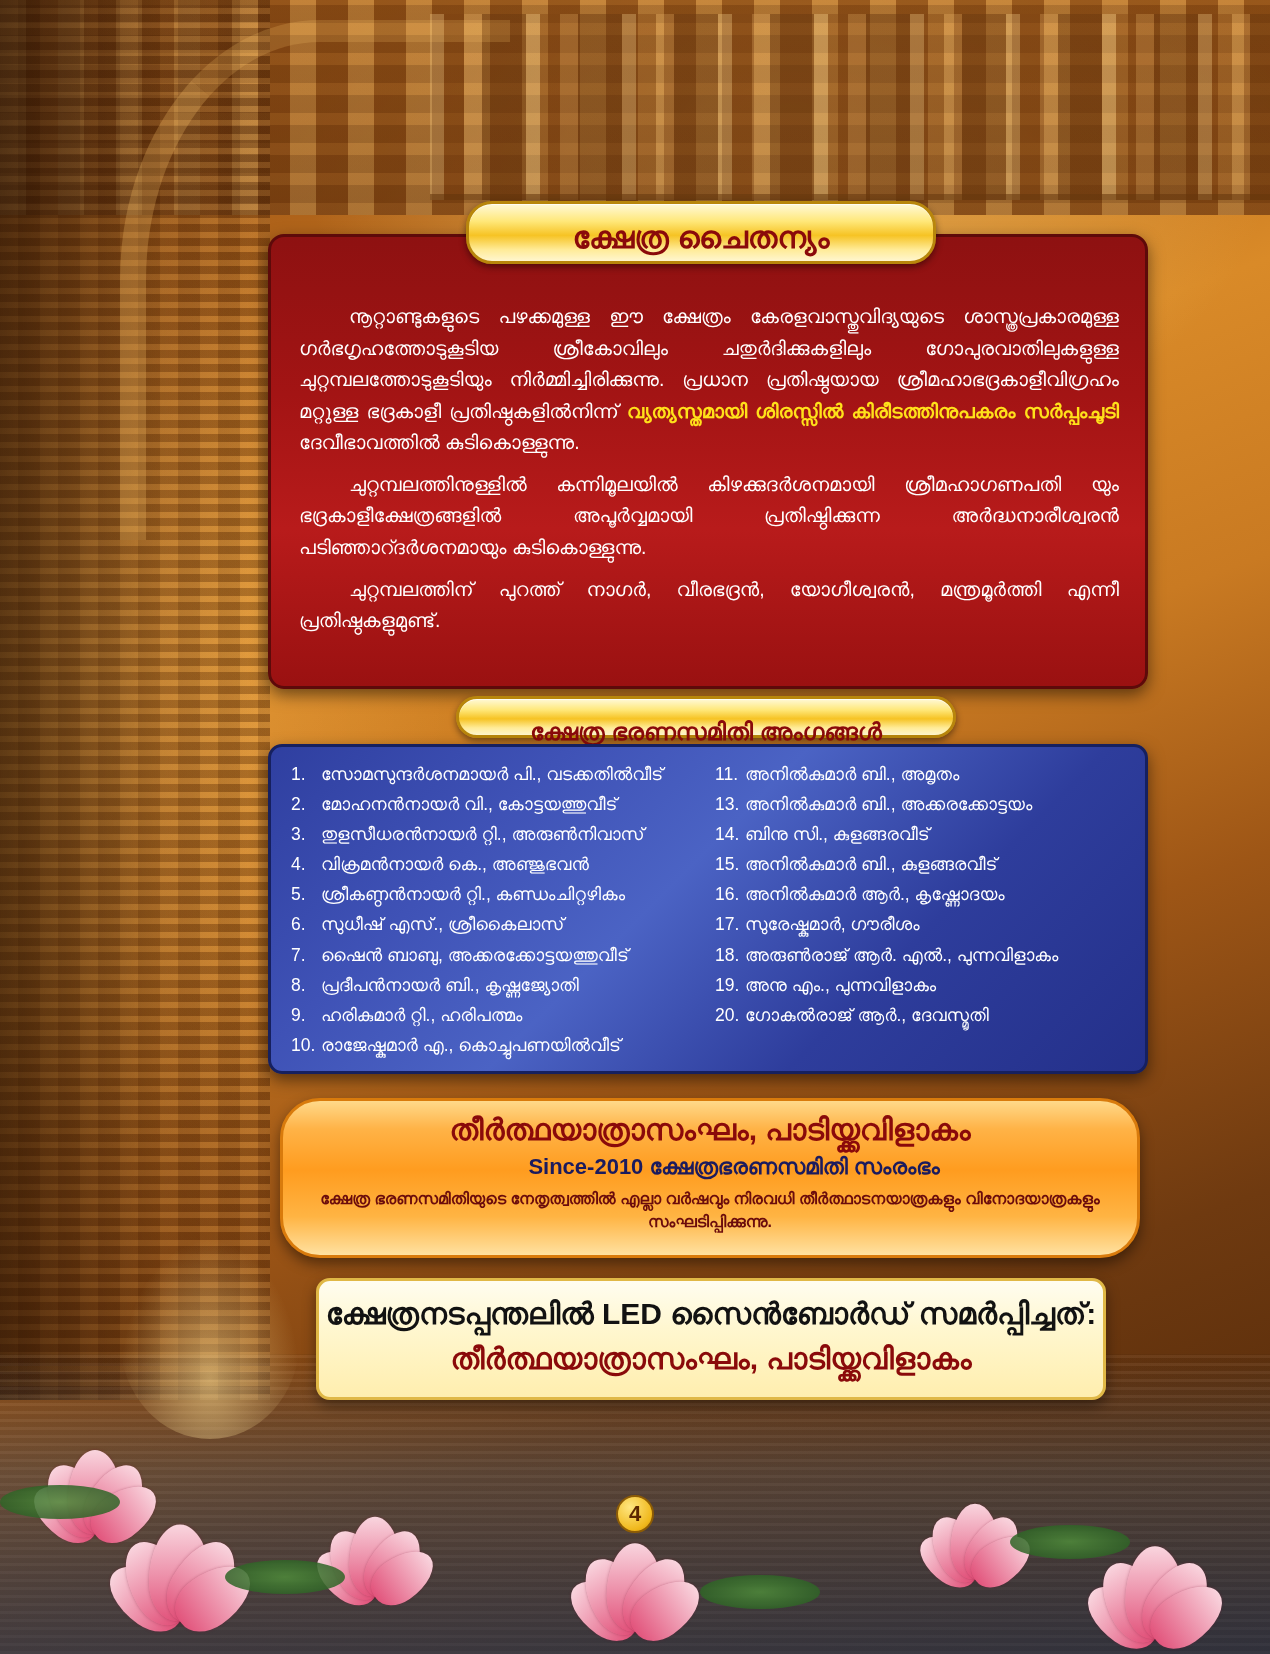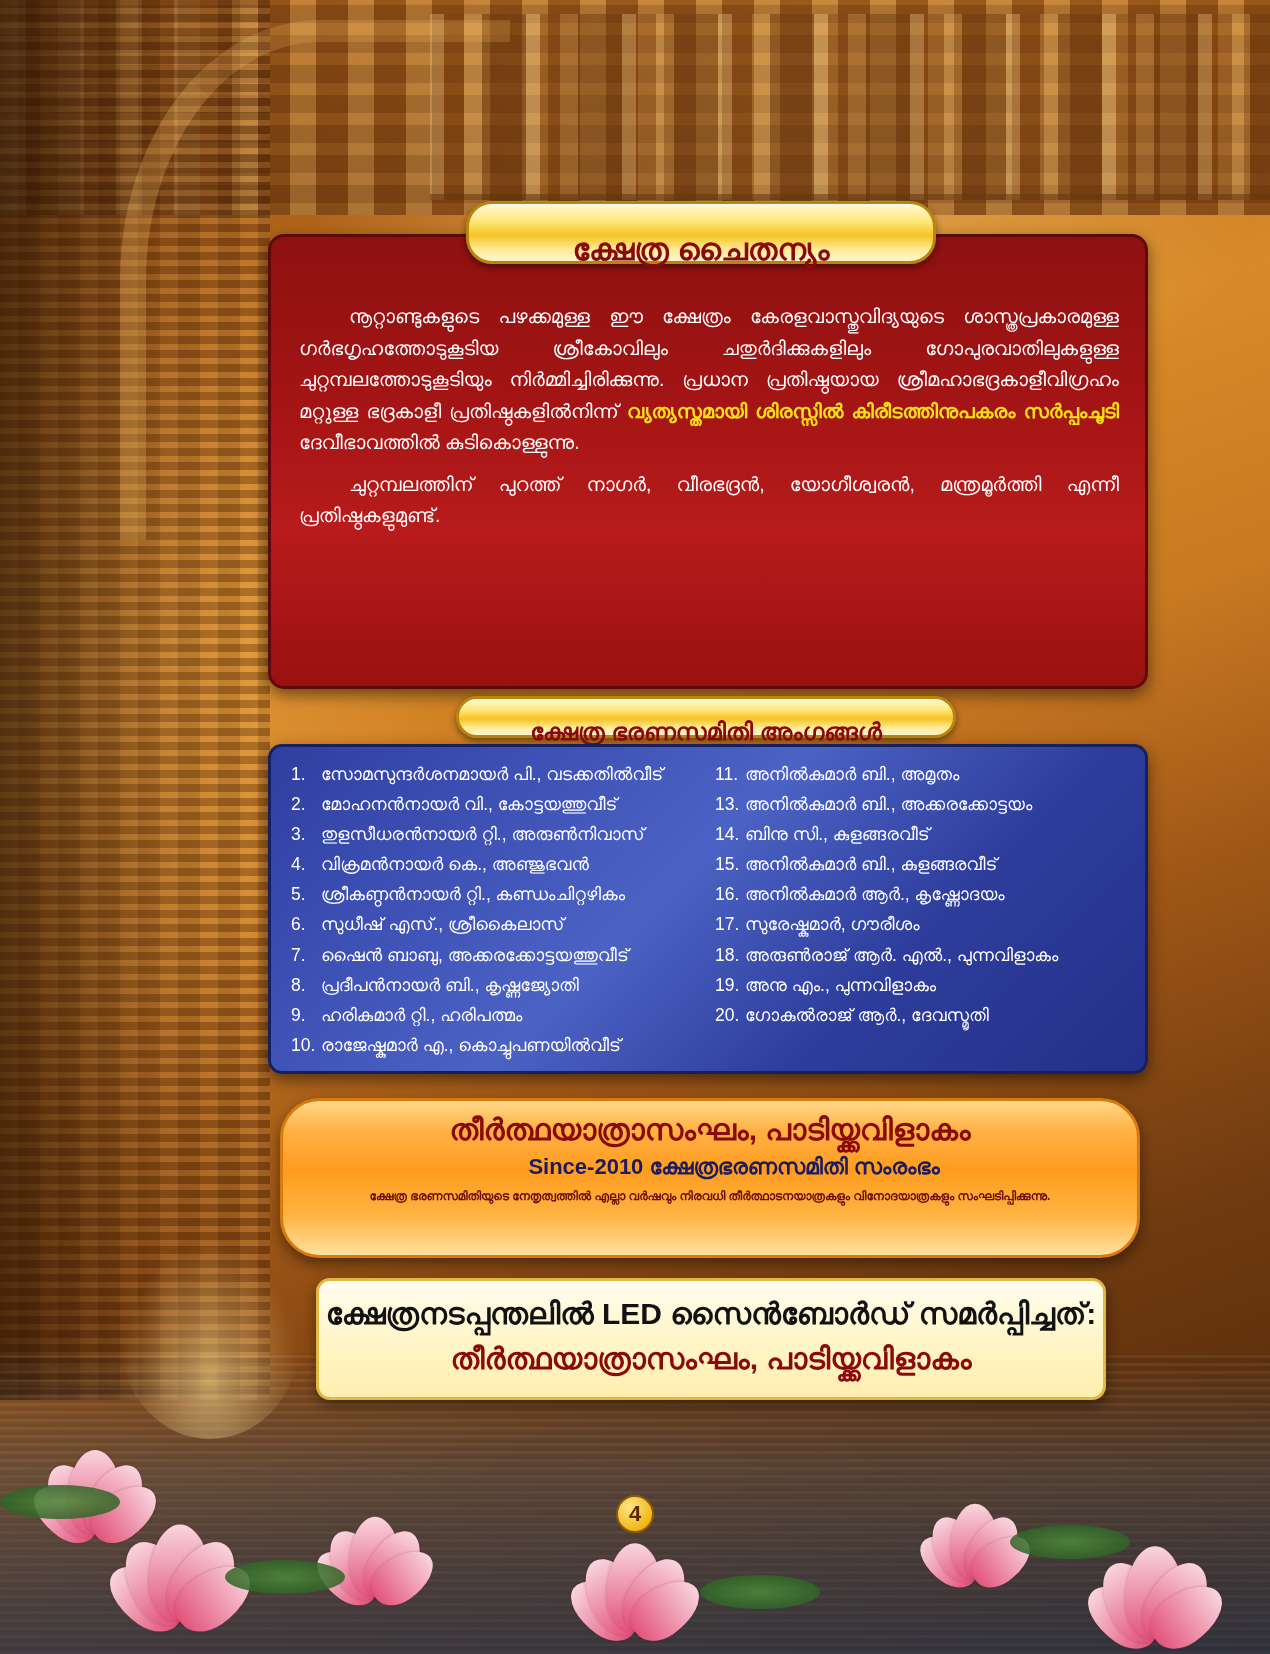--- a/index.html
+++ b/index.html
@@ -108,21 +108,21 @@
   
   #chaithanyam-box {
     position:absolute; left:10px; top:234px; width:880px; height:455px;
     background:linear-gradient(180deg,#8e1111 0%,#a31414 35%,#b81b1b 65%,#9a1111 100%);
     border:3px solid #5d0a0a;
     border-radius:16px;
     box-shadow:0 6px 16px rgba(0,0,0,.5);
   }
   #chaithanyam-title {
     position:absolute; left:195px; top:-36px; width:470px; height:63px;
-    font-size:31px; padding-top:28px;
+    font-size:31px; padding-top:16px;
   }
   #chaithanyam-body {
     position:absolute; left:28px; right:26px; top:52px;
     color:#ffffff; font-size:19.5px; line-height:1.62;
     text-align:justify;
     margin-top:12px;
   }
   #chaithanyam-body p { margin:0 0 10px 0; text-indent:50px; }
   .hl-yellow { color:#ffe11a; font-weight:bold; }
 
@@ -153,21 +153,21 @@
     position:absolute; left:22px; top:1098px; width:860px; height:160px;
     background:linear-gradient(180deg,#ffd98a 0%,#ffb347 18%,#ff9c1f 45%,#ffb443 75%,#ffe1a0 100%);
     border:3px solid #d97b0c;
     border-radius:40px;
     box-shadow:0 6px 14px rgba(0,0,0,.45);
     text-align:center;
     padding-top:12px;
   }
   #yatra-title { color:#8a0a0a; font-size:30px; font-weight:bold; }
   #yatra-sub { color:#1b1b5e; font-size:22px; font-weight:bold; margin-top:6px;padding-left:48px; }
-  #yatra-desc { color:#6b0c0c; font-size:12px; font-weight:bold; margin-top:8px; line-height:1.42; }
+  #yatra-desc { color:#6b0c0c; font-size:16px; font-weight:bold; margin-top:8px; line-height:1.42; }
 
   
   #led-box {
     position:absolute; left:58px; top:1278px; width:790px; height:122px;
     background:linear-gradient(180deg,#fffdf0 0%,#fff7d0 40%,#ffeeae 100%);
     border:3px solid #e0b846;
     border-radius:14px;
     box-shadow:0 6px 14px rgba(0,0,0,.40);
     text-align:center; padding-top:16px;
   }
@@ -244,20 +244,21 @@
 
 <div id="content">
 
   <div id="chaithanyam-box">
     <div class="ribbon ribbon-gold" id="chaithanyam-title">ക്ഷേത്ര ചൈതന്യം</div>
 
     <div id="chaithanyam-body">
       <p>
         <span>നൂറ്റാണ്ടുകളുടെ പഴക്കമുള്ള ഈ ക്ഷേത്രം കേരളവാസ്തുവിദ്യയുടെ ശാസ്ത്രപ്രകാരമുള്ള ഗർഭഗൃഹത്തോടുകൂടിയ ശ്രീകോവിലും ചതുർദിക്കുകളിലും ഗോപുരവാതിലുകളുള്ള ചുറ്റമ്പലത്തോടുകൂടിയും നിർമ്മിച്ചിരിക്കുന്നു. പ്രധാന പ്രതിഷ്ഠയായ ശ്രീമഹാഭദ്രകാളീവിഗ്രഹം മറ്റുള്ള ഭദ്രകാളീ പ്രതിഷ്ഠകളിൽനിന്ന് </span><span class="hl-yellow">വ്യത്യസ്തമായി </span><span class="hl-yellow">ശിരസ്സിൽ കിരീടത്തിനുപകരം സർപ്പംചൂടി</span><span> ദേവീഭാവത്തിൽ കുടികൊള്ളുന്നു.</span>
       </p>
+      <p>ചുറ്റമ്പലത്തിനുള്ളിൽ കന്നിമൂലയിൽ കിഴക്കുദർശനമായി ശ്രീമഹാഗണപതി യും ഭദ്രകാളീക്ഷേത്രങ്ങളിൽ അപൂർവ്വമായി പ്രതിഷ്ഠിക്കുന്ന അർദ്ധനാരീശ്വരൻ പടിഞ്ഞാറ്ദർശനമായും കുടികൊള്ളുന്നു.</p>
       <p>ചുറ്റമ്പലത്തിന് പുറത്ത് നാഗർ, വീരഭദ്രൻ, യോഗീശ്വരൻ, മന്ത്രമൂർത്തി എന്നീ പ്രതിഷ്ഠകളുമുണ്ട്.</p>
     </div>
   </div>
 
   <div class="ribbon ribbon-gold" id="committee-title">ക്ഷേത്ര ഭരണസമിതി അംഗങ്ങൾ</div>
 
   <div id="committee-box">
     <div class="member-col">
       <div class="member">
           <span class="num">1.</span>

